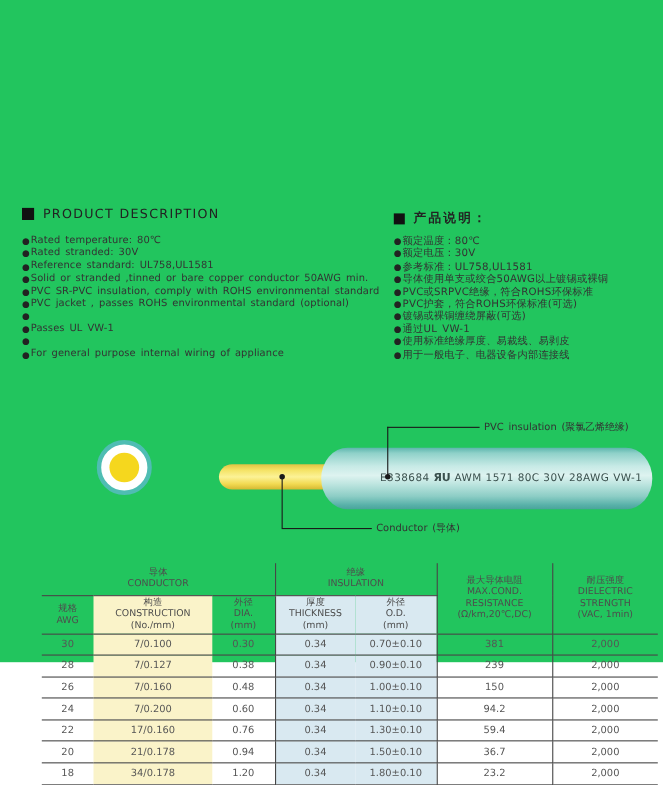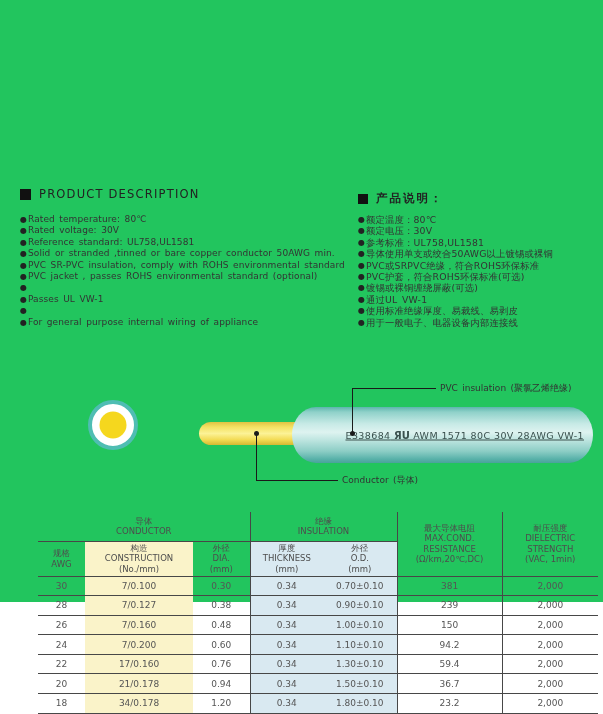--- a/index.html
+++ b/index.html
@@ -22,21 +22,21 @@
   #list-cn .lbl{font-size:9.3px;letter-spacing:.2px;}
 
   
   .diagram{position:absolute;left:0;top:370px;width:603px;height:140px;}
   .cross-section{position:absolute;left:88px;top:30px;width:50px;height:50px;border:4px solid #4fbdb3;border-radius:50%;background:#fff;box-sizing:border-box;}
   .cross-core{position:absolute;left:50%;top:50%;transform:translate(-50%,-50%);width:27px;height:27px;border-radius:50%;background:#f5d71e;}
   .rod{position:absolute;left:199px;top:52px;width:116px;height:23px;border-radius:12px 0 0 12px / 11.5px 0 0 11.5px;
        background:linear-gradient(180deg,#e0c342 0%,#f4e263 22%,#fcf296 50%,#f2da52 78%,#d5b832 100%);}
   .cable-body{position:absolute;left:292px;top:37px;width:301px;height:56px;border-radius:24px/28px;
        background:linear-gradient(180deg,#5cb5ad 0%,#8fd1c9 9%,#c7eae6 30%,#def3f0 45%,#c0e6e1 58%,#8ccdc5 79%,#58b1a9 93%,#4aa39b 100%);}
-  .cable-print{position:absolute;right:9px;top:50%;transform:translateY(-50%);font-size:9.5px;color:#3a504d;letter-spacing:.4px;white-space:nowrap;text-decoration:underline;}
+  .cable-print{position:absolute;right:9px;top:50%;transform:translateY(-50%);font-size:9.5px;color:#3a504d;letter-spacing:.4px;white-space:nowrap;}
   .ul-mark{font-weight:bold;font-size:10px;letter-spacing:0;}
   .cl{position:absolute;background:#1a1a1a;}
   .dot{position:absolute;width:5px;height:5px;border-radius:50%;background:#1a1a1a;}
   .callout-label{position:absolute;font-size:9px;color:#333;white-space:nowrap;word-spacing:1.5px;}
   #pvc-vline{left:352px;top:18px;width:1px;height:46px;}
   #pvc-hline{left:352px;top:18px;width:84px;height:1px;}
   #pvc-dot{left:350px;top:61px;}
   #pvc-label{left:440px;top:12px;}
   #cond-vline{left:256px;top:64px;width:1px;height:46px;}
   #cond-hline{left:256px;top:110px;width:82px;height:1px;}
@@ -71,21 +71,21 @@
     <span class="sec-title cn">产品说明：</span>
   </div>
 
   <ul class="blist" id="list-en">
       <li>
     <span class="bullet">●</span>
     <span class="lbl">Rated temperature: 80℃</span>
   </li>
       <li>
     <span class="bullet">●</span>
-    <span class="lbl">Rated voltage: 30V</span>
+    <span class="lbl">Rated stranded: 30V</span>
   </li>
       <li>
     <span class="bullet">●</span>
     <span class="lbl">Reference standard: UL758,UL1581</span>
   </li>
       <li>
     <span class="bullet">●</span>
     <span class="lbl">Solid or stranded ,tinned or bare copper conductor 50AWG min.</span>
   </li>
       <li>

